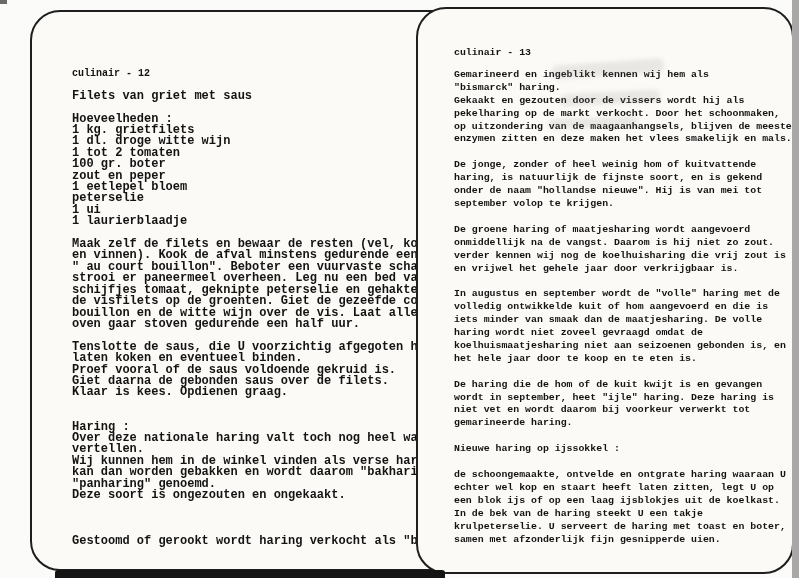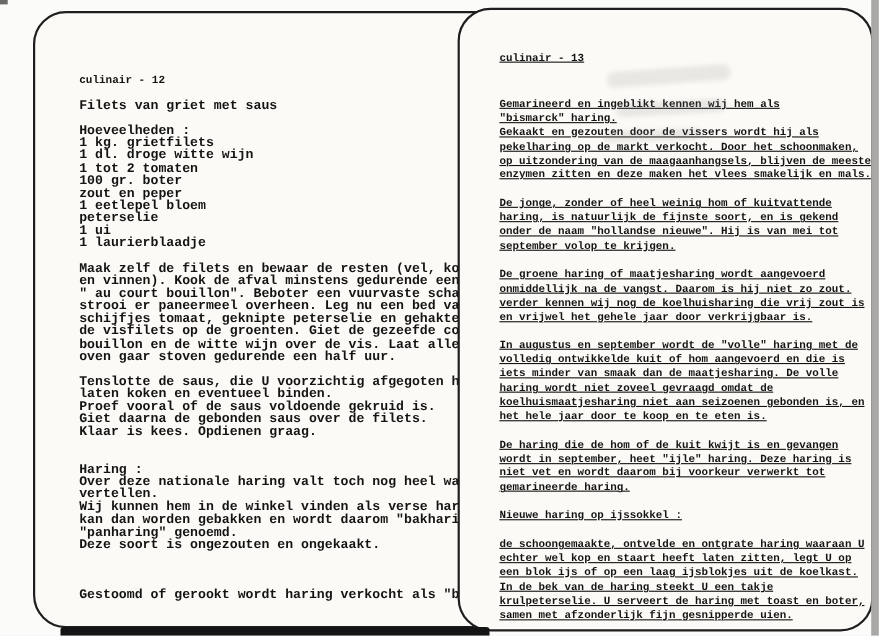--- a/index.html
+++ b/index.html
@@ -26,40 +26,39 @@
   }
   .page-left {
     left: 30px; top: 10px;
     width: 437px; height: 561px;
     padding: 56px 0 0 40px;
   }
   .page-right {
     left: 416px; top: 7px;
     width: 378px; height: 567px;
     padding: 38px 0 0 36px;
-    text-decoration: underline;
   }
   .page-label {
     font-size: 10px;
     line-height: 11.4px;
     white-space: pre;
   }
   .page-right .page-label { font-size: 9.9px; line-height: 12.9px; }
   .page-body {
     font-family: inherit;
     font-weight: inherit;
     white-space: pre;
     font-size: 12px;
     line-height: 11.4px;
     margin-top: 11.4px;
   }
   .page-right .page-body {
     font-size: 9.9px;
     line-height: 12.9px;
-    margin-top: 29px;
+    margin-top: 9px;
   }
   .smudge {
     position: absolute;
     background: rgba(130,130,130,0.16);
     filter: blur(2px);
     border-radius: 6px;
     pointer-events: none;
   }
   .smudge-1 { left: 552px; top: 62px;  width: 112px; height: 14px; transform: rotate(-4deg); }
   .smudge-2 { left: 560px; top: 92px;  width: 100px; height: 12px; transform: rotate(-3deg); }

